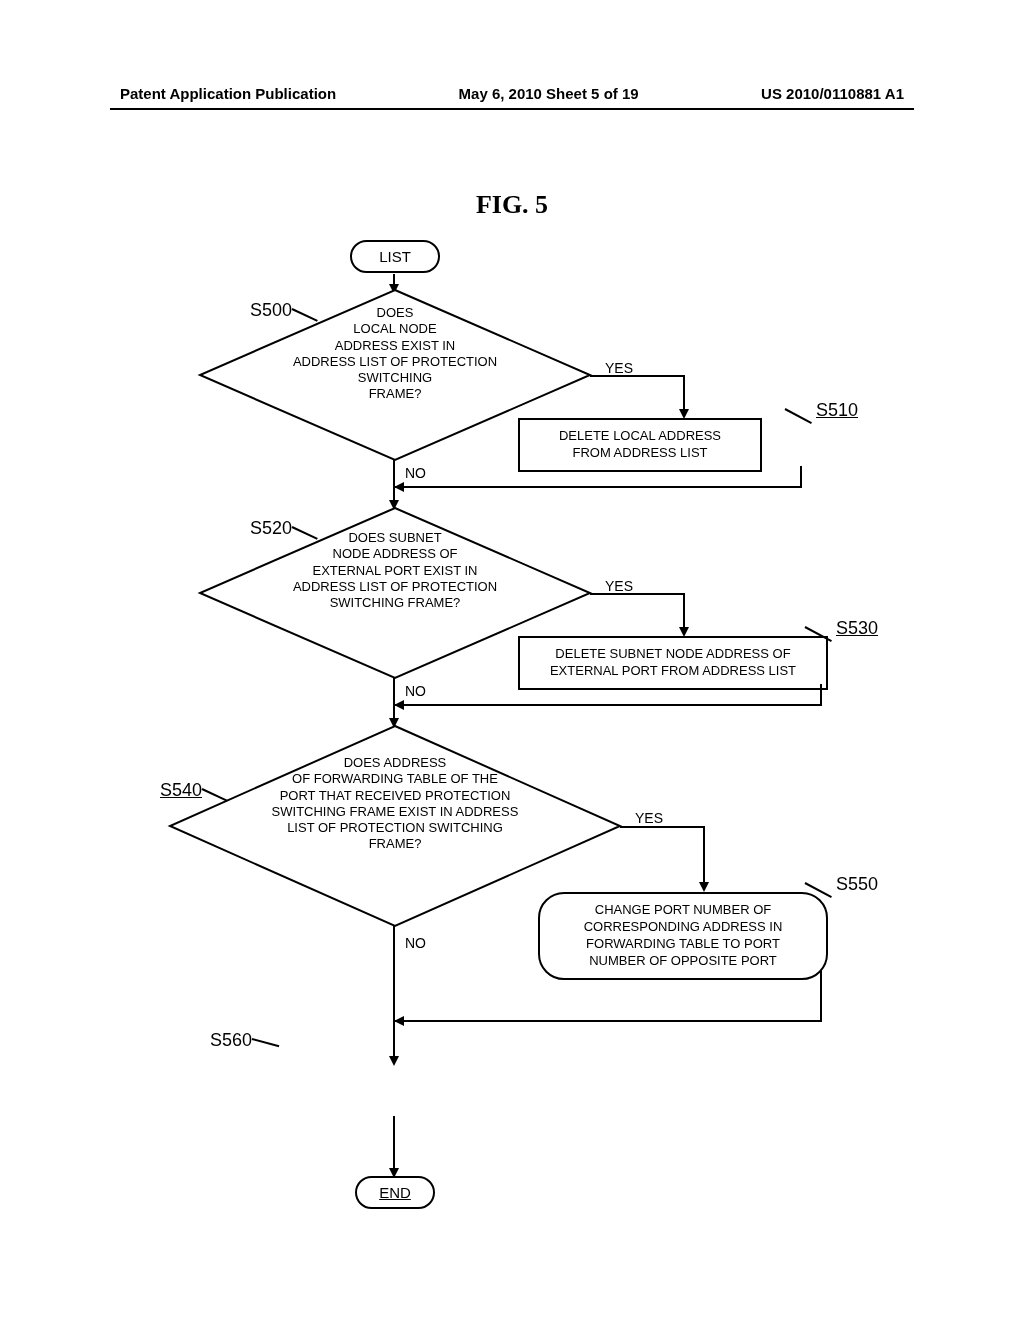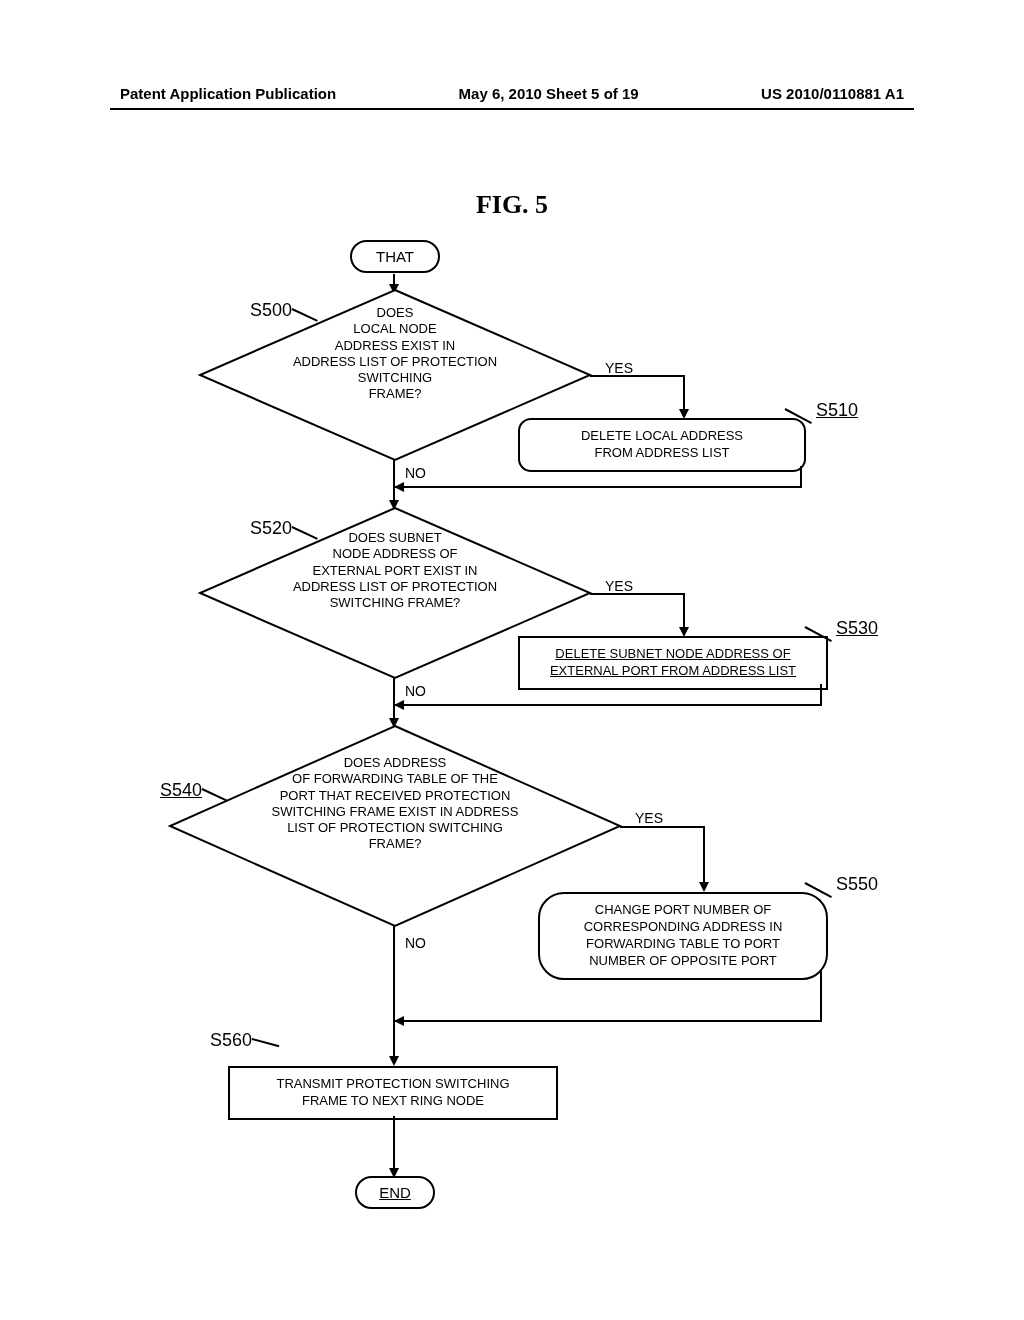--- a/index.html
+++ b/index.html
@@ -119,42 +119,42 @@
   <span>Patent Application Publication</span>
   <span>May 6, 2010  Sheet 5 of 19</span>
   <span>US 2010/0110881 A1</span>
 </div>
 <div class="header-rule"></div>
 
 <div class="fig-title">FIG.  5</div>
 
 <div class="flowchart">
 
-  <div class="terminal start">THAT</div>
+  <div class="terminal start">LIST</div>
   <div class="line vline" style="top:34px;left:233px;height:14px;"></div>
   <div class="arrow-down" style="top:44px;left:229px;"></div>
 
   <svg class="diamond-svg" style="top:50px;left:40px;" width="390" height="170">
     <polygon points="195,0 390,85 195,170 0,85" fill="#fff" stroke="#000" stroke-width="2"></polygon>
   </svg>
   <div class="diamond-text" style="top:65px;left:75px;white-space:pre-line;">DOES
 LOCAL NODE
 ADDRESS EXIST IN
 ADDRESS LIST OF PROTECTION
 SWITCHING
 FRAME?</div>
   <div class="step-label" style="top:60px;left:90px;">S500</div>
   <div class="leader" style="top:68px;left:132px;transform:rotate(25deg);width:28px;"></div>
 
   <div class="label" style="top:120px;left:445px;">YES</div>
   <div class="line hline" style="top:135px;left:430px;width:95px;"></div>
   <div class="line vline" style="top:135px;left:523px;height:38px;"></div>
   <div class="arrow-down" style="top:169px;left:519px;"></div>
 
-  <div class="process" style="top:178px;left:358px;width:288px;white-space:pre-line;border-radius:13px;">DELETE LOCAL ADDRESS
+  <div class="process" style="top:178px;left:358px;width:244px;white-space:pre-line;">DELETE LOCAL ADDRESS
 FROM ADDRESS LIST</div>
   <div class="step-label" style="top:160px;left:656px;text-decoration:underline;">S510</div>
   <div class="leader" style="top:168px;left:625px;transform:rotate(28deg);width:30px;"></div>
 
   <div class="label" style="top:225px;left:245px;">NO</div>
   <div class="line vline" style="top:220px;left:233px;height:40px;"></div>
 
   <div class="line vline" style="top:226px;left:640px;height:20px;"></div>
   <div class="line hline" style="top:246px;left:234px;width:408px;"></div>
   <div class="arrow-left" style="top:242px;left:234px;"></div>
@@ -170,21 +170,21 @@
 ADDRESS LIST OF PROTECTION
 SWITCHING FRAME?</div>
   <div class="step-label" style="top:278px;left:90px;">S520</div>
   <div class="leader" style="top:286px;left:132px;transform:rotate(25deg);width:28px;"></div>
 
   <div class="label" style="top:338px;left:445px;">YES</div>
   <div class="line hline" style="top:353px;left:430px;width:95px;"></div>
   <div class="line vline" style="top:353px;left:523px;height:38px;"></div>
   <div class="arrow-down" style="top:387px;left:519px;"></div>
 
-  <div class="process" style="top:396px;left:358px;width:310px;white-space:pre-line;text-decoration:underline;">DELETE SUBNET NODE ADDRESS OF
+  <div class="process" style="top:396px;left:358px;width:310px;white-space:pre-line;">DELETE SUBNET NODE ADDRESS OF
 EXTERNAL PORT FROM ADDRESS LIST</div>
   <div class="step-label" style="top:378px;left:676px;text-decoration:underline;">S530</div>
   <div class="leader" style="top:386px;left:645px;transform:rotate(28deg);width:30px;"></div>
 
   <div class="label" style="top:443px;left:245px;">NO</div>
   <div class="line vline" style="top:438px;left:233px;height:40px;"></div>
 
   <div class="line vline" style="top:444px;left:660px;height:20px;"></div>
   <div class="line hline" style="top:464px;left:234px;width:428px;"></div>
   <div class="arrow-left" style="top:460px;left:234px;"></div>
@@ -220,21 +220,19 @@
 
   <div class="line vline" style="top:730px;left:660px;height:50px;"></div>
   <div class="line hline" style="top:780px;left:234px;width:428px;"></div>
   <div class="arrow-left" style="top:776px;left:234px;"></div>
   <div class="line vline" style="top:780px;left:233px;height:40px;"></div>
   <div class="arrow-down" style="top:816px;left:229px;"></div>
 
   <div class="step-label" style="top:790px;left:50px;">S560</div>
   <div class="leader" style="top:798px;left:92px;transform:rotate(15deg);width:28px;"></div>
 
-  <div class="process" style="top:826px;left:68px;width:330px;white-space:pre-line;">TRANSMIT PROTECTION SWITCHING
-FRAME TO NEXT RING NODE</div>
 
   <div class="line vline" style="top:876px;left:233px;height:56px;"></div>
   <div class="arrow-down" style="top:928px;left:229px;"></div>
 
   <div class="terminal end">END</div>
 
 </div>
 
 </body></html>

